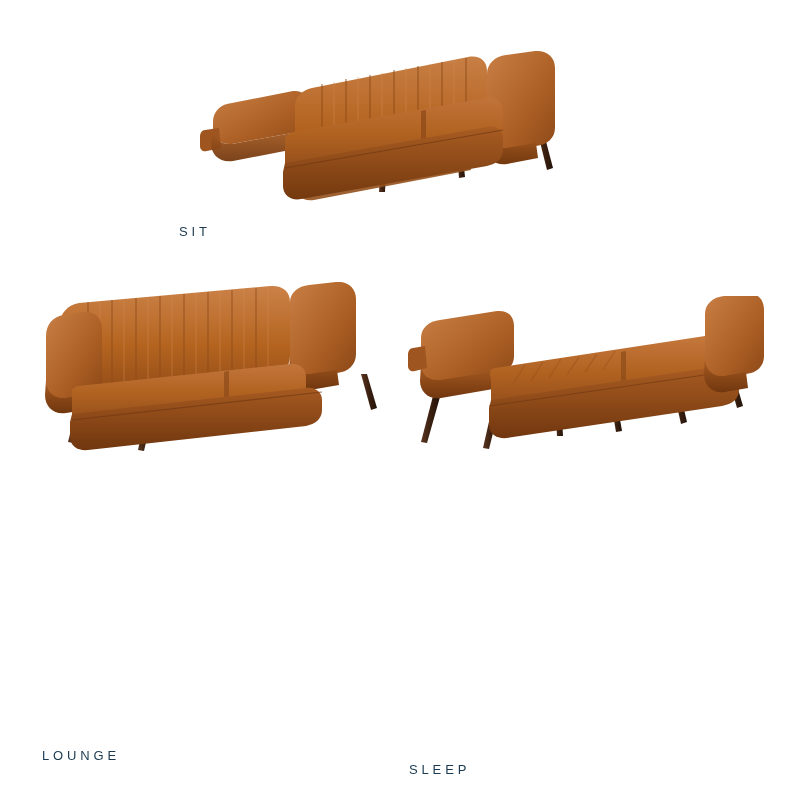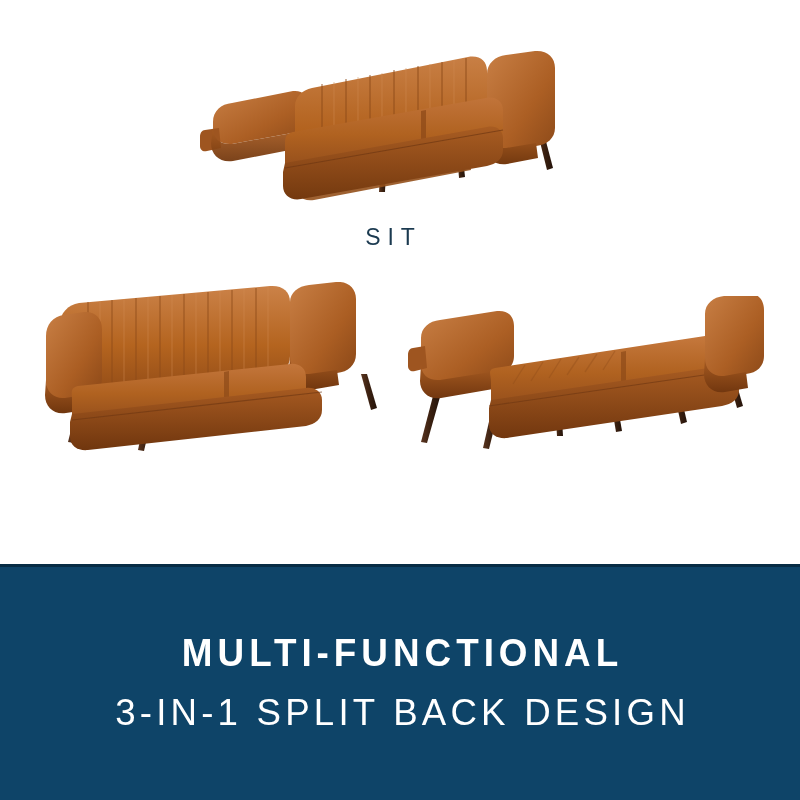--- a/index.html
+++ b/index.html
@@ -38,27 +38,26 @@
 
   .config-figure {
     position: relative;
     width: 100%;
     height: 100%;
   }
 
   .config-label {
     position: absolute;
     width: 100%;
-    text-align: center;
     color: #1b3a50;
     font-family: "Liberation Sans", sans-serif;
     font-weight: 400;
     letter-spacing: 0.30em;
     text-indent: 0.30em;
-    font-size: 23px;
+    font-size: 13px;
     white-space: nowrap;
   }
 
   
   #config-sit        { left: 175px; top: 18px;  width: 430px; height: 195px; }
   #label-sit         { top: 206px; }
 
   #config-lounge     { left: 38px;  top: 282px; width: 360px; height: 172px; }
   #label-lounge      { top: 466px; }
 
@@ -355,21 +354,14 @@
                    L359,60 C359,70 352,77 341,78 L319,82 C308,83 300,76 300,66 Z" fill="url(#slArmG)"></path>
           <path d="M300,62 C300,74 308,81 319,80 L341,76 L343,92 L320,96
                    C308,98 299,90 299,78 Z" fill="url(#slSideG)"></path>
         </svg>
       </div>
       <div class="config-label" id="label-sleep">SLEEP</div>
     </div>
 
   </div>
 
-  <div class="banner">
-    <div class="banner-edge"></div>
-    <div class="banner-inner">
-      <div class="headline">MULTI-FUNCTIONAL</div>
-      <div class="subheadline">3-IN-1 SPLIT BACK DESIGN</div>
-    </div>
-  </div>
 
 </div>
 
 </body></html>

